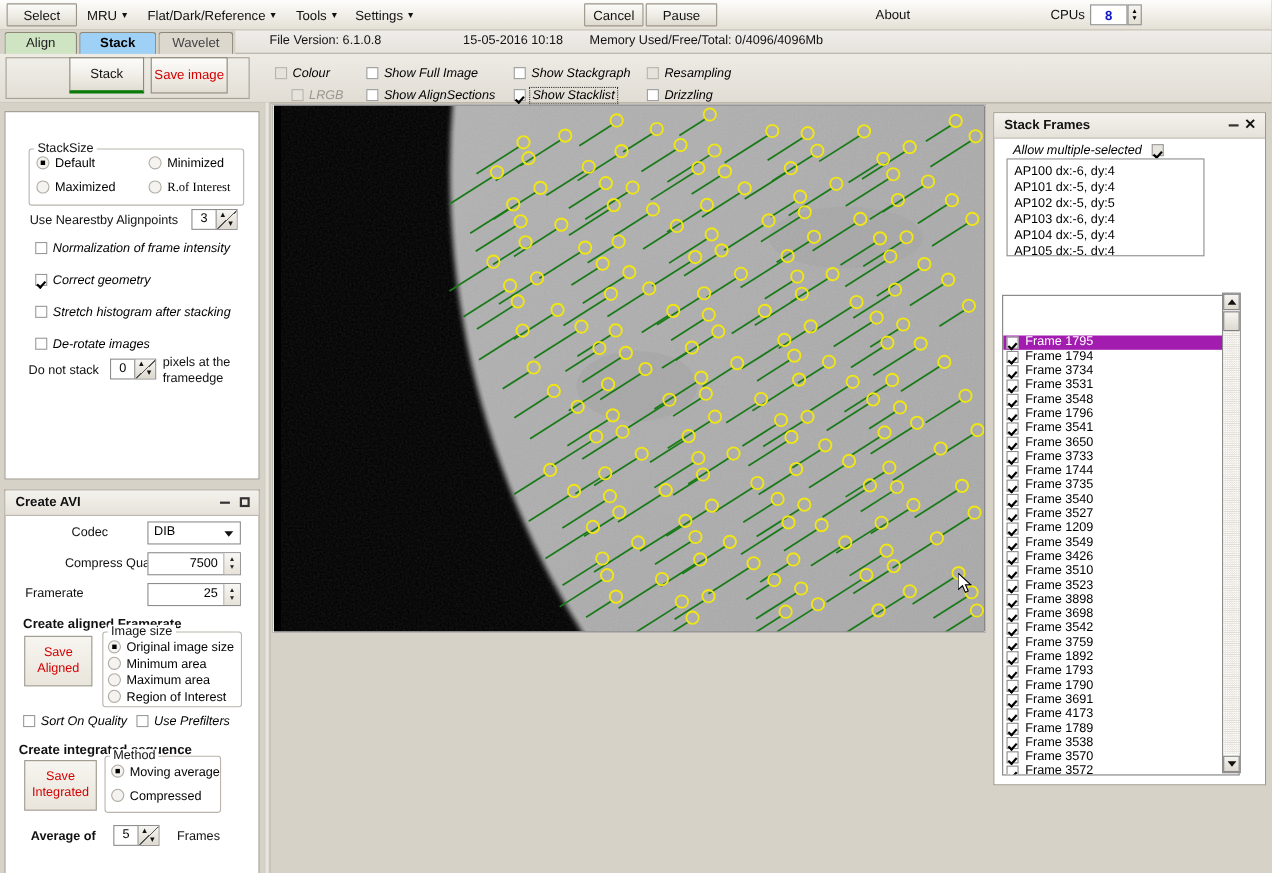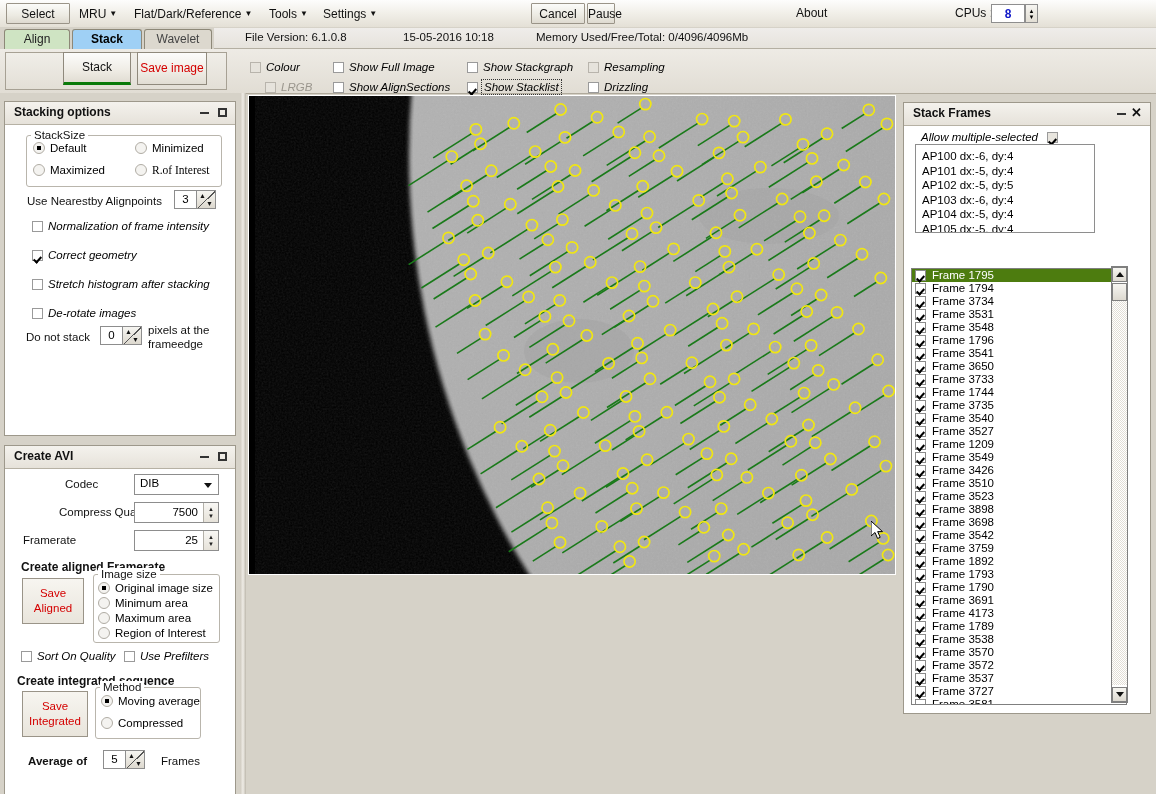--- a/index.html
+++ b/index.html
@@ -224,21 +224,21 @@
     padding-left:20px;white-space:nowrap;cursor:default;
   }
   .frow .fcb{
     position:absolute;left:3px;top:1px;width:11px;height:11px;
     background:#fff;border:1px solid #8a8a8a;box-sizing:border-box;
   }
   .frow .fcb:after{
     content:"";position:absolute;left:2px;top:3px;width:3px;height:6px;
     border:solid #000;border-width:0 2px 2px 0;transform:rotate(42deg);
   }
-  .frow.sel{background:#4d7c0f;color:#fff;}
+  .frow.sel{background:#a21caf;color:#fff;margin-top:36px;}
   #fl-scroll{
     position:absolute;left:1111px;top:266px;width:17px;height:437px;
     background:#ffffff;border:1px solid #7f7f7f;box-sizing:border-box;
   }
   #fl-track{
     position:absolute;left:0;top:17px;width:15px;height:401px;
     background:repeating-conic-gradient(#fff 0% 25%,#e2ded6 0% 50%) 0 0/2px 2px;
   }
   .sbbtn{
     position:absolute;left:0;width:15px;height:15px;
@@ -268,39 +268,39 @@
   <div class="mitem" style="left:131px;">
     <span>Flat/Dark/Reference</span><span class="caret">▼</span>
   </div>
   <div class="mitem" style="left:266px;">
     <span>Tools</span><span class="caret">▼</span>
   </div>
   <div class="mitem" style="left:320px;">
     <span>Settings</span><span class="caret">▼</span>
   </div>
   <div class="mbtn" style="left:531px;width:54px;">Cancel</div>
-  <div class="mbtn" style="left:587px;width:28px;">Pause</div>
+  <div class="mbtn" style="left:587px;width:65px;">Pause</div>
   <div class="mitem" style="left:793px;">About</div>
   <div class="mitem" style="left:952px;">CPUs :</div>
   <div id="cpuspin">8</div>
   <div id="cpuspin-arrows">
     <span>▲</span>
     <span>▼</span>
   </div>
 </div>
 
 <div id="tabstrip">
   <div class="tab" id="tab-align">Align</div>
   <div class="tab" id="tab-stack">Stack</div>
   <div class="tab" id="tab-wavelet">Wavelet</div>
 </div>
 
 <div id="infobar">
   <span style="left:31px;">File Version: 6.1.0.8</span>
-  <span style="left:189px;">15-05-2016 10:18</span>
+  <span style="left:207px;">15-05-2016 10:18</span>
   <span style="left:322px;">Memory Used/Free/Total: 0/4096/4096Mb</span>
 </div>
 
 <div id="actionbar">
   <div id="actbox"></div>
 
   <div class="cbrow" style="left:250px;top:12px;">
     <span class="cbx grey"></span><span class="cblabel">Colour</span>
   </div>
   <div class="cbrow" style="left:265px;top:32px;">
@@ -325,25 +325,20 @@
     <span class="cbx"></span><span class="cblabel">Drizzling</span>
   </div>
 </div>
 
 <div id="btn-stack">Stack</div>
 <div id="btn-saveimage">Save image</div>
 
 <div id="leftpanel">
 
   <div class="panel" style="top:8px;height:335px;">
-    <div class="panelhead">
-      <div class="ptitle">Stacking options</div>
-      <div class="pmin"></div>
-      <div class="pmax"></div>
-    </div>
 
     <div class="group" style="left:21px;top:33px;width:196px;height:52px;"></div>
     <div class="grouplabel" style="left:26px;top:27px;">StackSize</div>
     <div class="rrow" style="left:28px;top:40px;">
       <span class="radio on"></span><span>Default</span>
     </div>
     <div class="rrow" style="left:130px;top:40px;">
       <span class="radio"></span><span>Minimized</span>
     </div>
     <div class="rrow" style="left:28px;top:62px;">

